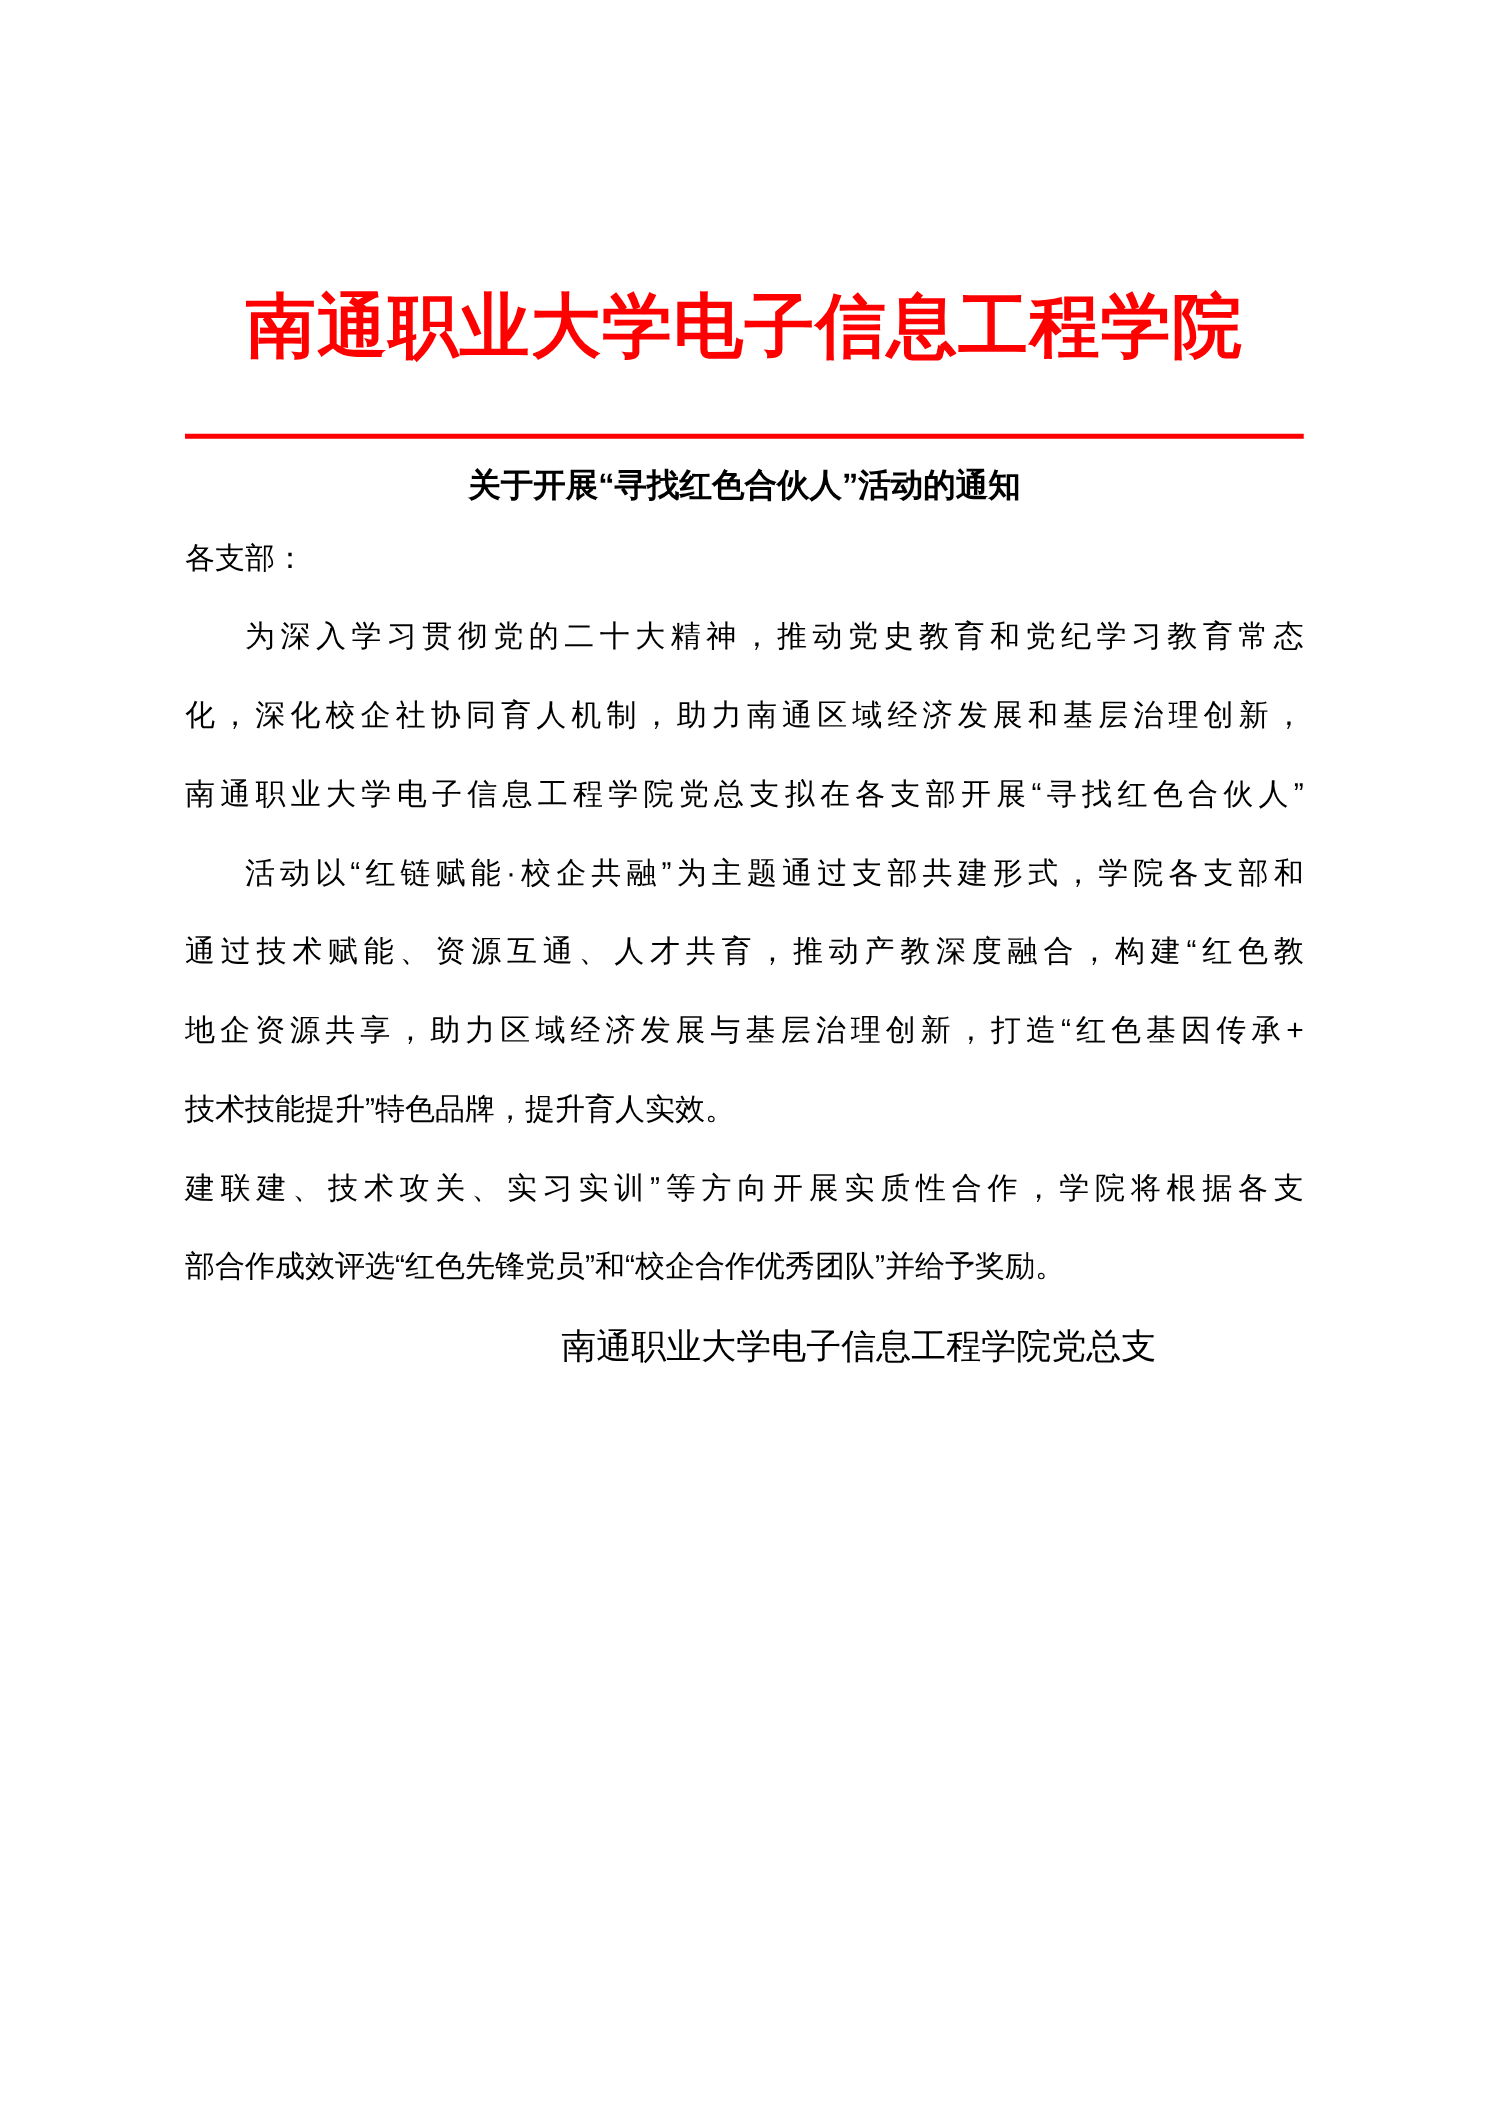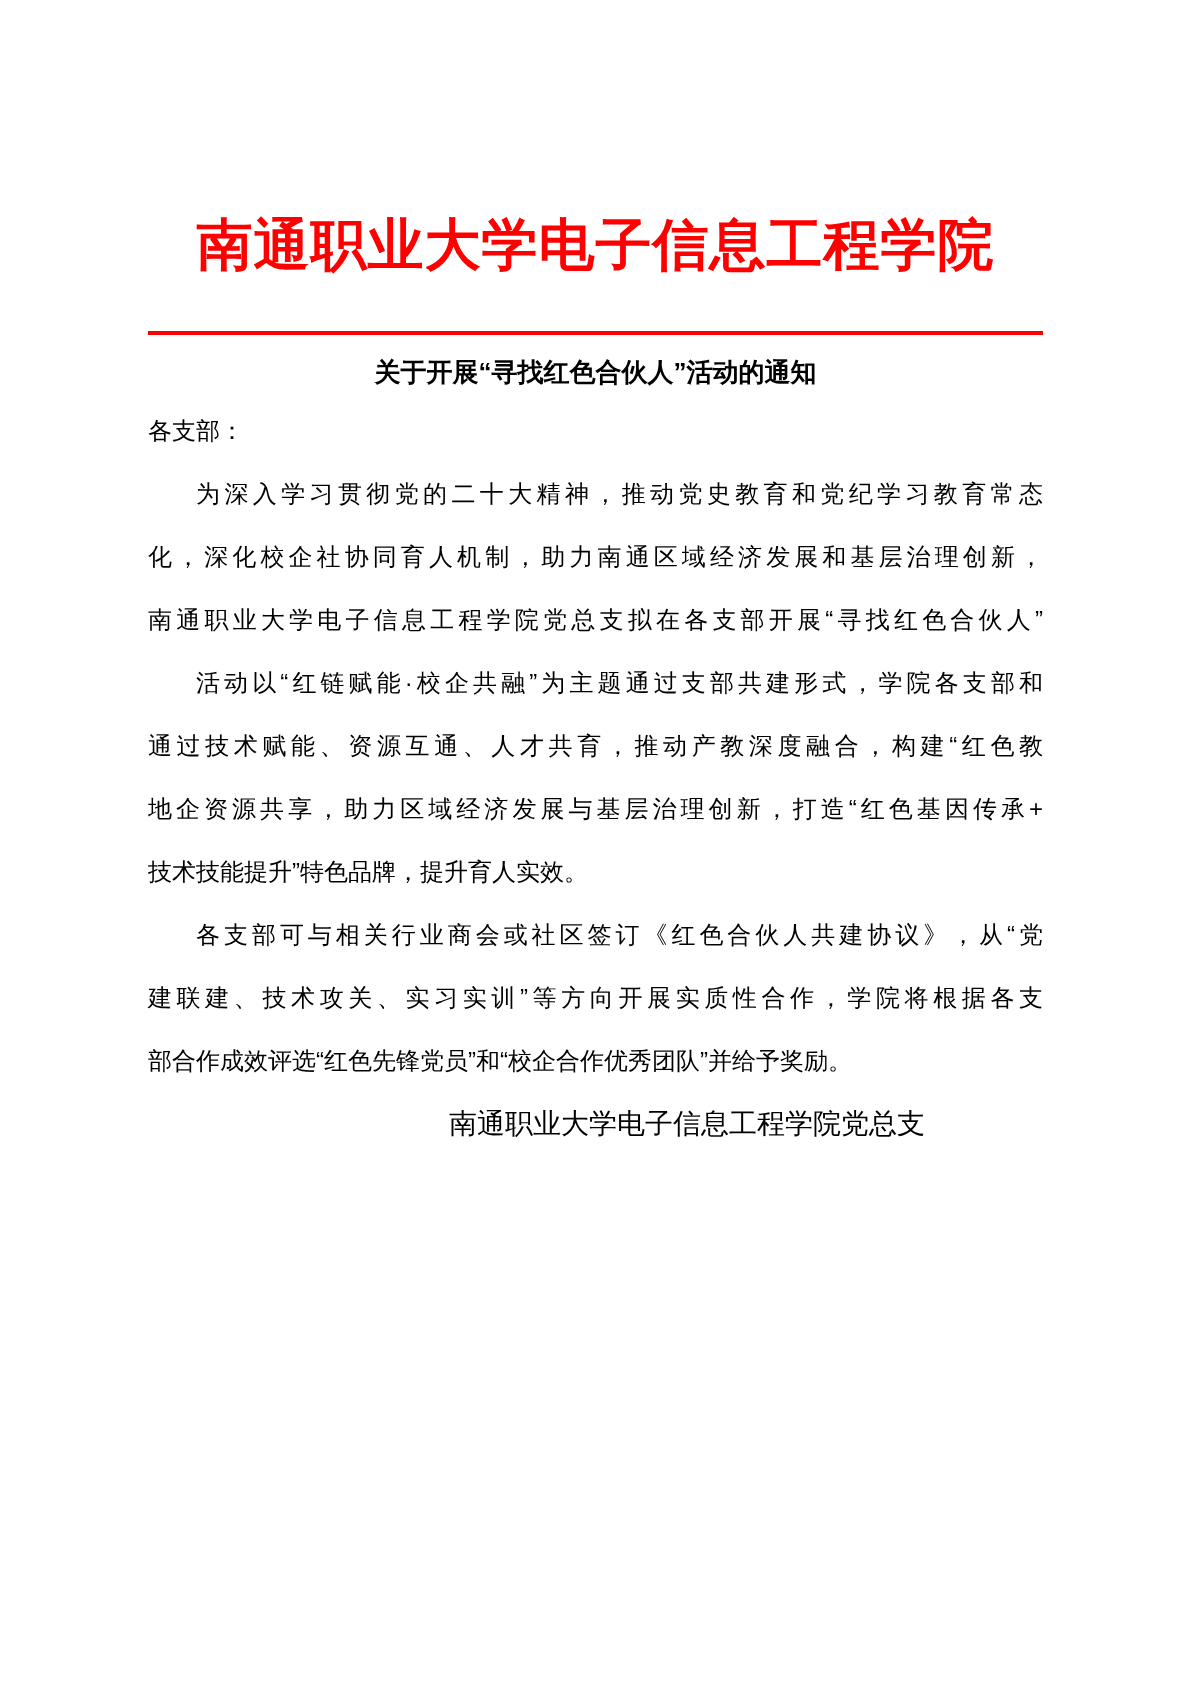--- a/index.html
+++ b/index.html
@@ -20,21 +20,21 @@
     background: var(--paper);
     overflow: hidden;
     font-family: "Liberation Sans", sans-serif;
     color: var(--ink);
   }
   .content {
     margin: 0 148px;
     width: 895px;
   }
   .header-title {
-    margin: 0;
+    margin: 16px;
     padding-top: 216px;
     font-size: 56px;
     line-height: 58px;
     font-weight: bold;
     text-align: center;
     color: var(--accent);
     letter-spacing: 1px;
     white-space: nowrap;
   }
   .red-rule {
@@ -88,21 +88,20 @@
     <div class="body-text">
       <div class="line">各支部：</div>
       <div id="body-paragraphs">
           <div class="line indent fill">为深入学习贯彻党的二十大精神，推动党史教育和党纪学习教育常态</div>
           <div class="line fill">化，深化校企社协同育人机制，助力南通区域经济发展和基层治理创新，</div>
           <div class="line fill">南通职业大学电子信息工程学院党总支拟在各支部开展“寻找红色合伙人”</div>
           <div class="line indent fill">活动以“红链赋能·校企共融”为主题通过支部共建形式，学院各支部和</div>
           <div class="line fill">通过技术赋能、资源互通、人才共育，推动产教深度融合，构建“红色教</div>
           <div class="line fill">地企资源共享，助力区域经济发展与基层治理创新，打造“红色基因传承+</div>
           <div class="line">技术技能提升”特色品牌，提升育人实效。</div>
-          <div class="line indent fill">各支部可与相关行业商会或社区签订《红色合伙人共建协议》，从“党</div>
           <div class="line fill">建联建、技术攻关、实习实训”等方向开展实质性合作，学院将根据各支</div>
           <div class="line">部合作成效评选“红色先锋党员”和“校企合作优秀团队”并给予奖励。</div>
         </div>
     </div>
 
     <div class="signature">南通职业大学电子信息工程学院党总支</div>
 
   </div>
 </div>
 

